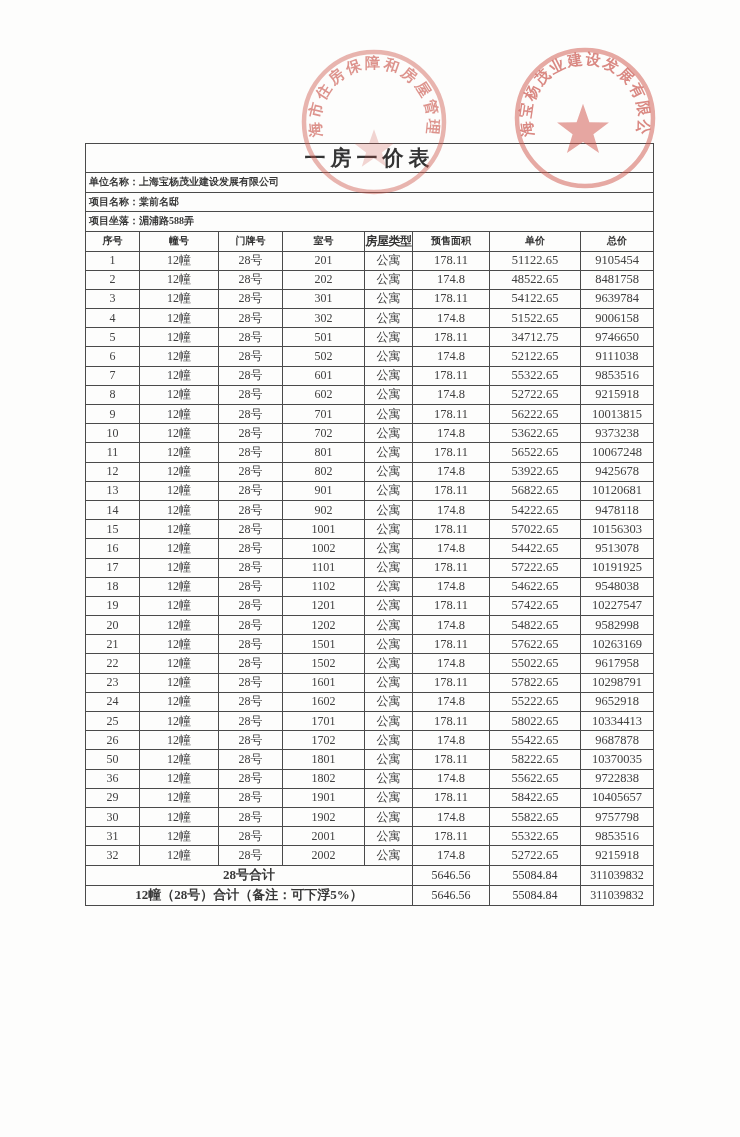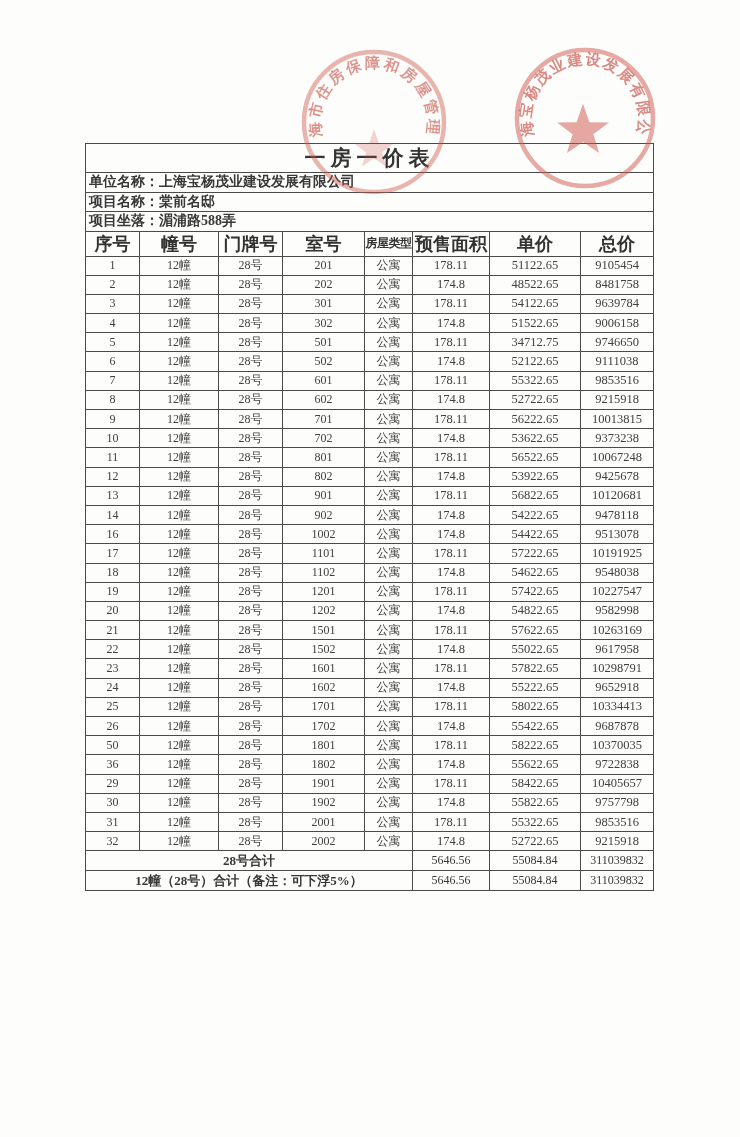--- a/index.html
+++ b/index.html
@@ -25,25 +25,25 @@
     border:1.5px solid #4a4a4a;
     padding:0;margin:0;
     text-align:center;vertical-align:middle;
     overflow:hidden;white-space:nowrap;
   }
   tr.title-row td{
     height:26px;font-size:21px;font-weight:bold;letter-spacing:5px;
     color:#343434;
   }
   tr.info-row td{
-    height:18.5px;text-align:left;font-size:14px;font-weight:bold;
+    height:18.5px;text-align:left;font-size:10px;font-weight:bold;
     padding-left:3px;color:#383838;
   }
   tr.head-row th{
-    height:19px;font-size:18px;font-weight:bold;color:#333;
+    height:19px;font-size:10px;font-weight:bold;color:#333;
   }
   tr.head-row th.squeeze{font-size:12px;letter-spacing:-0.5px;}
   tbody td{height:18.2px;font-size:12px;color:#404040;}
   tbody td.num{font-size:12.5px;}
   tfoot td{height:19px;font-size:13px;font-weight:bold;color:#383838;}
   tfoot td.num{font-weight:normal;font-size:12px;}
   
   svg.stamps{
     position:absolute;left:0;top:0;pointer-events:none;
     filter:blur(0.5px);
@@ -224,20 +224,30 @@
           <td>14</td>
           <td>12幢</td>
           <td>28号</td>
           <td>902</td>
           <td>公寓</td>
           <td class="num">174.8</td>
           <td class="num">54222.65</td>
           <td class="num">9478118</td>
         </tr>
         <tr>
+          <td>15</td>
+          <td>12幢</td>
+          <td>28号</td>
+          <td>1001</td>
+          <td>公寓</td>
+          <td class="num">178.11</td>
+          <td class="num">57022.65</td>
+          <td class="num">10156303</td>
+        </tr>
+        <tr>
           <td>16</td>
           <td>12幢</td>
           <td>28号</td>
           <td>1002</td>
           <td>公寓</td>
           <td class="num">174.8</td>
           <td class="num">54422.65</td>
           <td class="num">9513078</td>
         </tr>
         <tr>

